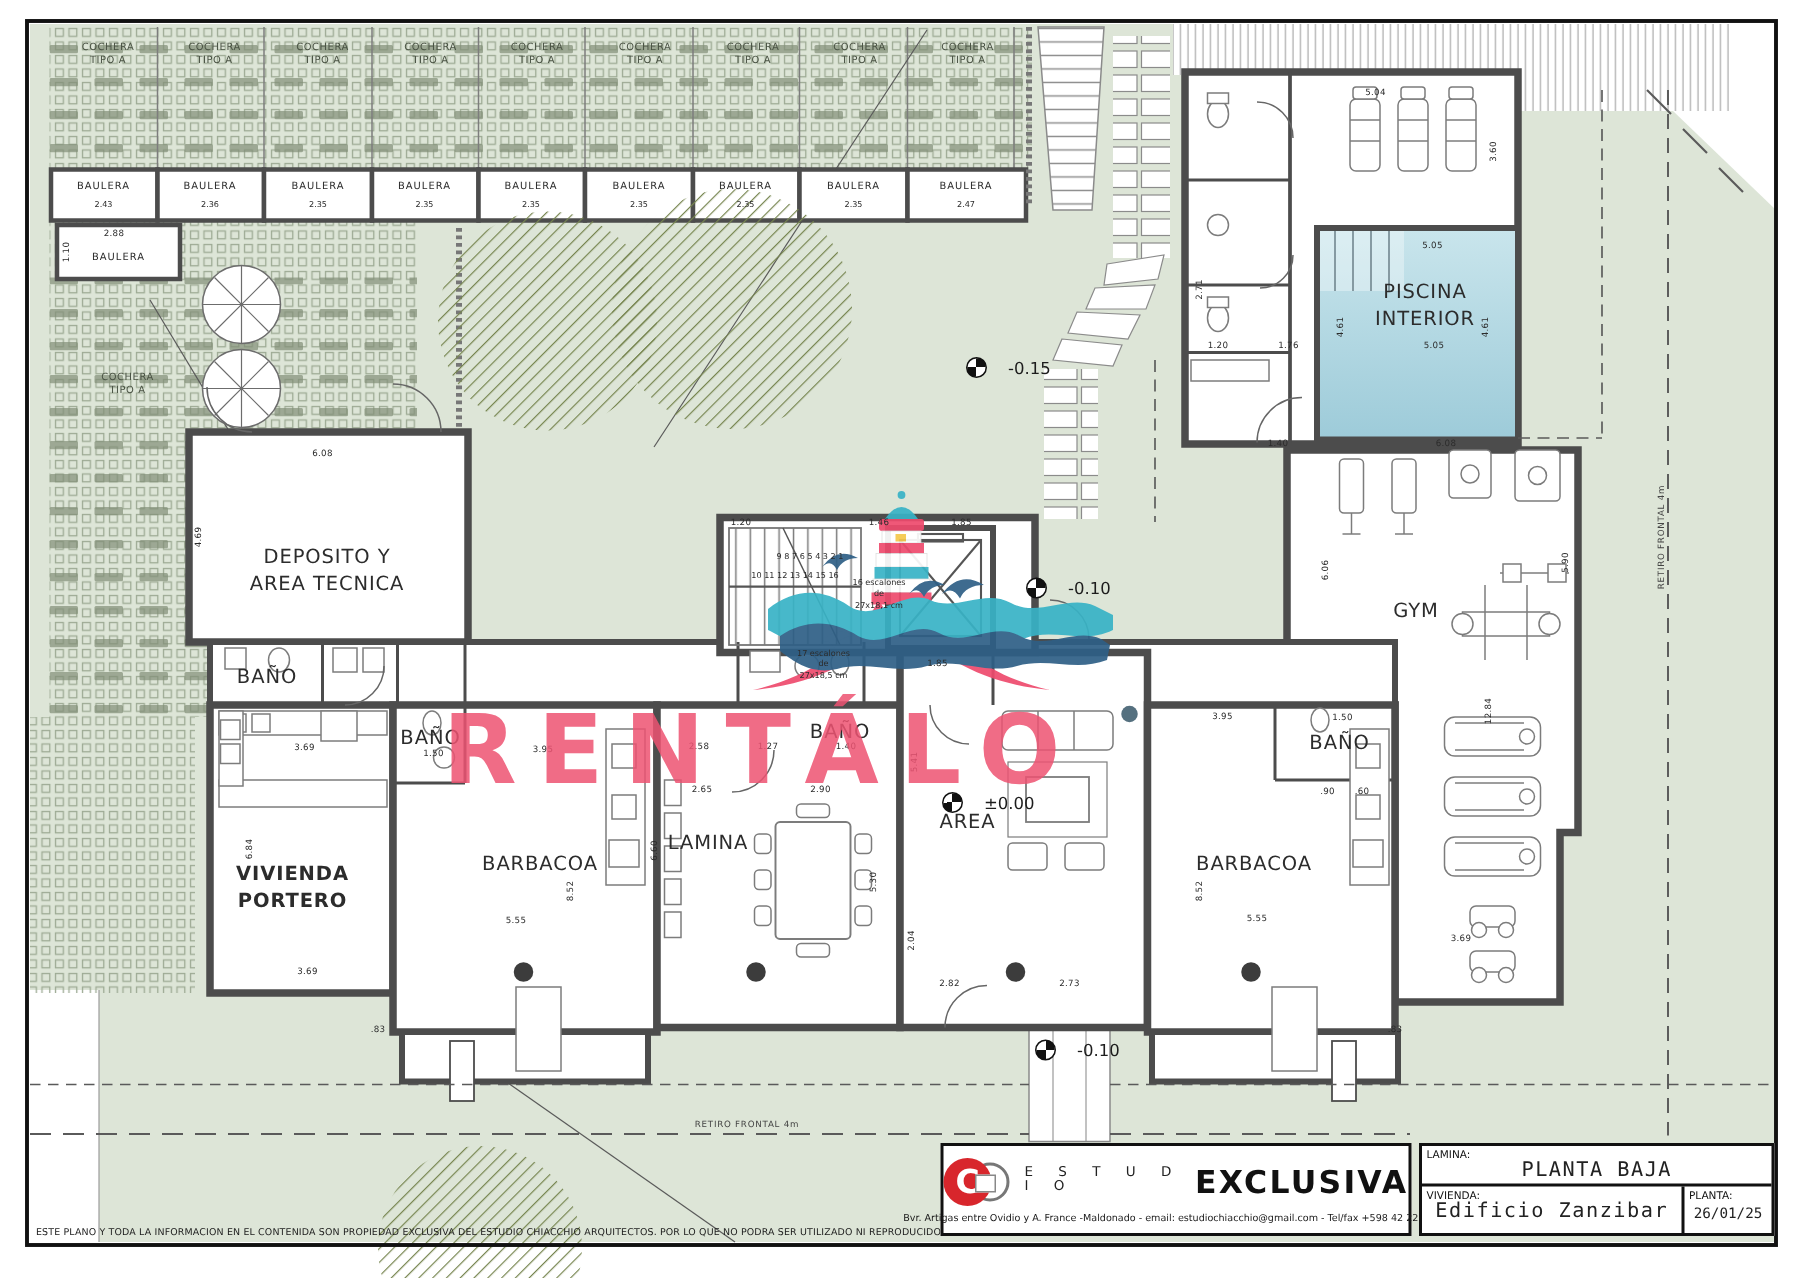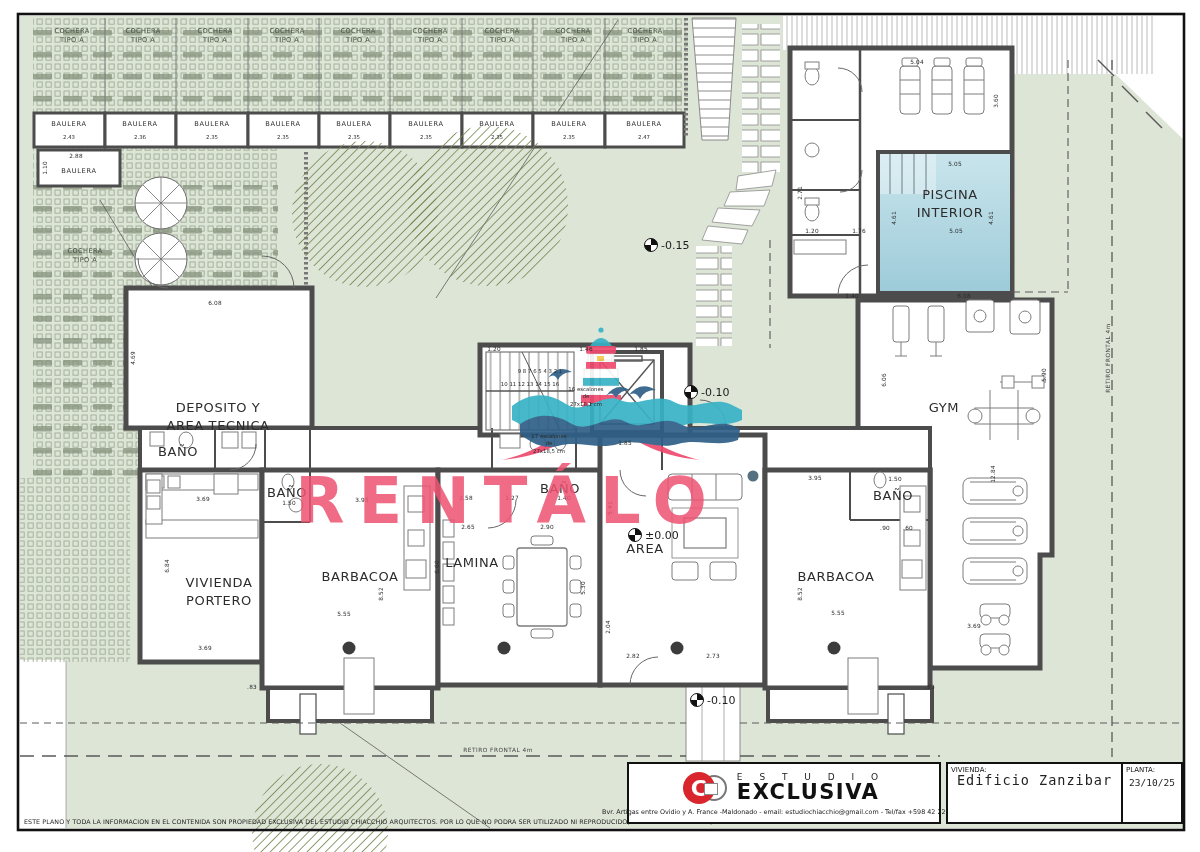--- a/index.html
+++ b/index.html
@@ -10,21 +10,21 @@
   .ann{position:absolute;transform:translate(-50%,-50%);white-space:pre;text-align:center;
        color:#2c2c2c;pointer-events:none;}
   .dim{font-size:5.8px;letter-spacing:.2px;}
   .vert{transform:translate(-50%,-50%) rotate(-90deg);}
   .room{font-size:13px;letter-spacing:.6px;line-height:1.35;}
   .note{font-size:5.4px;line-height:1.35;}
   .coch{font-size:6.6px;line-height:1.35;letter-spacing:.4px;color:#4a5344;}
   .baul{font-size:6.6px;letter-spacing:.7px;}
   .bauld{font-size:5.4px;}
   .setb{font-size:5.8px;letter-spacing:.5px;color:#444;}
-  .elev{position:absolute;display:flex;align-items:center;gap:3px;transform:translate(0,-50%);
+  .elev{position:absolute;display:flex;align-items:center;gap:14px;transform:translate(0,-50%);
         font-size:11px;color:#1d1d1d;}
   .elev .ic{width:12px;height:12px;border-radius:50%;border:1px solid #111;flex:0 0 auto;
         background:conic-gradient(#111 0 90deg,#fff 90deg 180deg,#111 180deg 270deg,#fff 270deg 360deg);}
   
   .wm-text{position:absolute;left:238px;top:464px;width:540px;text-align:center;
         font-size:64px;font-weight:bold;letter-spacing:14px;color:#ee5372;opacity:.85;
         font-family:"DejaVu Sans",sans-serif;}
   
   .disclaimer{position:absolute;left:24px;top:818px;width:600px;font-size:6.3px;color:#1c1c1c;
          white-space:nowrap;letter-spacing:.1px;}
@@ -32,21 +32,21 @@
   .tblock{position:absolute;background:#fff;border:2.5px solid #111;box-sizing:border-box;}
   .tb-left{left:627px;top:762px;width:314px;height:62px;display:flex;flex-direction:column;
            align-items:center;justify-content:center;}
   .brandrow{display:flex;align-items:center;gap:8px;margin-top:2px;}
   .logo{position:relative;width:46px;height:32px;flex:0 0 auto;}
   .logo .c1{position:absolute;left:0;top:0;width:32px;height:32px;border-radius:50%;background:#d8262c;
             color:#fff;font-weight:bold;font-size:22px;display:flex;align-items:center;justify-content:center;}
   .logo .c2{position:absolute;left:18px;top:3px;width:26px;height:26px;border-radius:50%;
             border:2px solid #777;background:transparent;box-sizing:border-box;}
   .logo .bar{position:absolute;left:21px;top:11px;width:12px;height:10px;background:#fff;border:1.5px solid #888;}
-  .brandtxt{display:flex;flex-direction:column;line-height:1;}
+  .brandtxt{display:flex;line-height:1;}
   .estudio{font-size:9px;letter-spacing:7px;color:#222;}
   .chiacchio{font-size:21px;font-weight:bold;letter-spacing:1.5px;color:#111;}
   .address{font-size:6.4px;color:#1a1a1a;margin-top:4px;white-space:nowrap;}
   .tb-right{left:946px;top:762px;width:237px;height:62px;display:flex;flex-direction:column;}
   .tb-row1{flex:0 0 25px;border-bottom:2px solid #111;position:relative;}
   .tb-row2{flex:1;display:flex;}
   .tb-cell{position:relative;}
   .tb-lab{position:absolute;left:3px;top:2px;font-size:7px;color:#111;}
   .tb-val{position:absolute;left:0;right:0;top:8px;text-align:center;font-size:13.5px;color:#222;
           font-family:"DejaVu Sans Mono",monospace;letter-spacing:1px;}
@@ -461,23 +461,23 @@
       <span class="ann dim" style="left: 713px; top: 656px;">2.73</span>
       <span class="ann dim" style="left: 815px; top: 478px;">3.95</span>
       <span class="ann dim" style="left: 895px; top: 479px;">1.50</span>
       <span class="ann dim" style="left: 885px; top: 528px;">.90</span>
       <span class="ann dim" style="left: 908px; top: 528px;">.60</span>
       <span class="ann dim" style="left: 838px; top: 613px;">5.55</span>
       <span class="ann dim vert" style="left: 800px; top: 594px;">8.52</span>
       <span class="ann dim" style="left: 252px; top: 687px;">.83</span>
       <span class="ann dim" style="left: 930px; top: 687px;">.83</span>
       <span class="ann dim" style="left: 625px; top: 443px;">1.85</span>
-      <span class="ann room" style="left: 218px; top: 381px; margin-top: 36px;">DEPOSITO Y
+      <span class="ann room" style="left: 218px; top: 381px;">DEPOSITO Y
 AREA TECNICA</span>
-      <span class="ann room" style="left: 219px; top: 592px;">VIVIENDA
+      <span class="ann room" style="left: 195px; top: 592px; font-weight: bold;">VIVIENDA
 PORTERO</span>
       <span class="ann room" style="left: 360px; top: 577px;">BARBACOA</span>
       <span class="ann room" style="left: 472px; top: 563px;">LAMINA</span>
       <span class="ann room" style="left: 645px; top: 549px;">AREA</span>
       <span class="ann room" style="left: 836px; top: 577px;">BARBACOA</span>
       <span class="ann room" style="left: 944px; top: 408px; text-align: center;">GYM</span>
       <span class="ann room" style="left: 950px; top: 204px;">PISCINA
 INTERIOR</span>
       <span class="ann room" style="left: 178px; top: 452px;">BAÑO</span>
       <span class="ann room" style="left: 287px; top: 493px;">BAÑO</span>
@@ -563,25 +563,29 @@
       </div>
       <div class="brandtxt">
         <span class="estudio">E S T U D I O</span>
         <span class="chiacchio">EXCLUSIVA</span>
       </div>
     </div>
     <div class="address">Bvr. Artigas entre Ovidio y A. France -Maldonado - email: estudiochiacchio@gmail.com - Tel/fax +598 42 22 34 85</div>
   </div>
 
   <div class="tblock tb-right">
+    <div class="tb-row1 tb-cell">
+      <span class="tb-lab">LAMINA:</span>
+      <span class="tb-val">PLANTA BAJA</span>
+    </div>
     <div class="tb-row2">
       <div class="tb-proj tb-cell">
         <span class="tb-lab">VIVIENDA:</span>
         <span class="tb-val">Edificio Zanzibar</span>
       </div>
       <div class="tb-date tb-cell">
         <span class="tb-lab">PLANTA:</span>
-        <span class="tb-val small">23/10/25</span>
+        <span class="tb-val small">26/01/25</span>
       </div>
     </div>
   </div>
 
 </div>
 
 </body></html>

